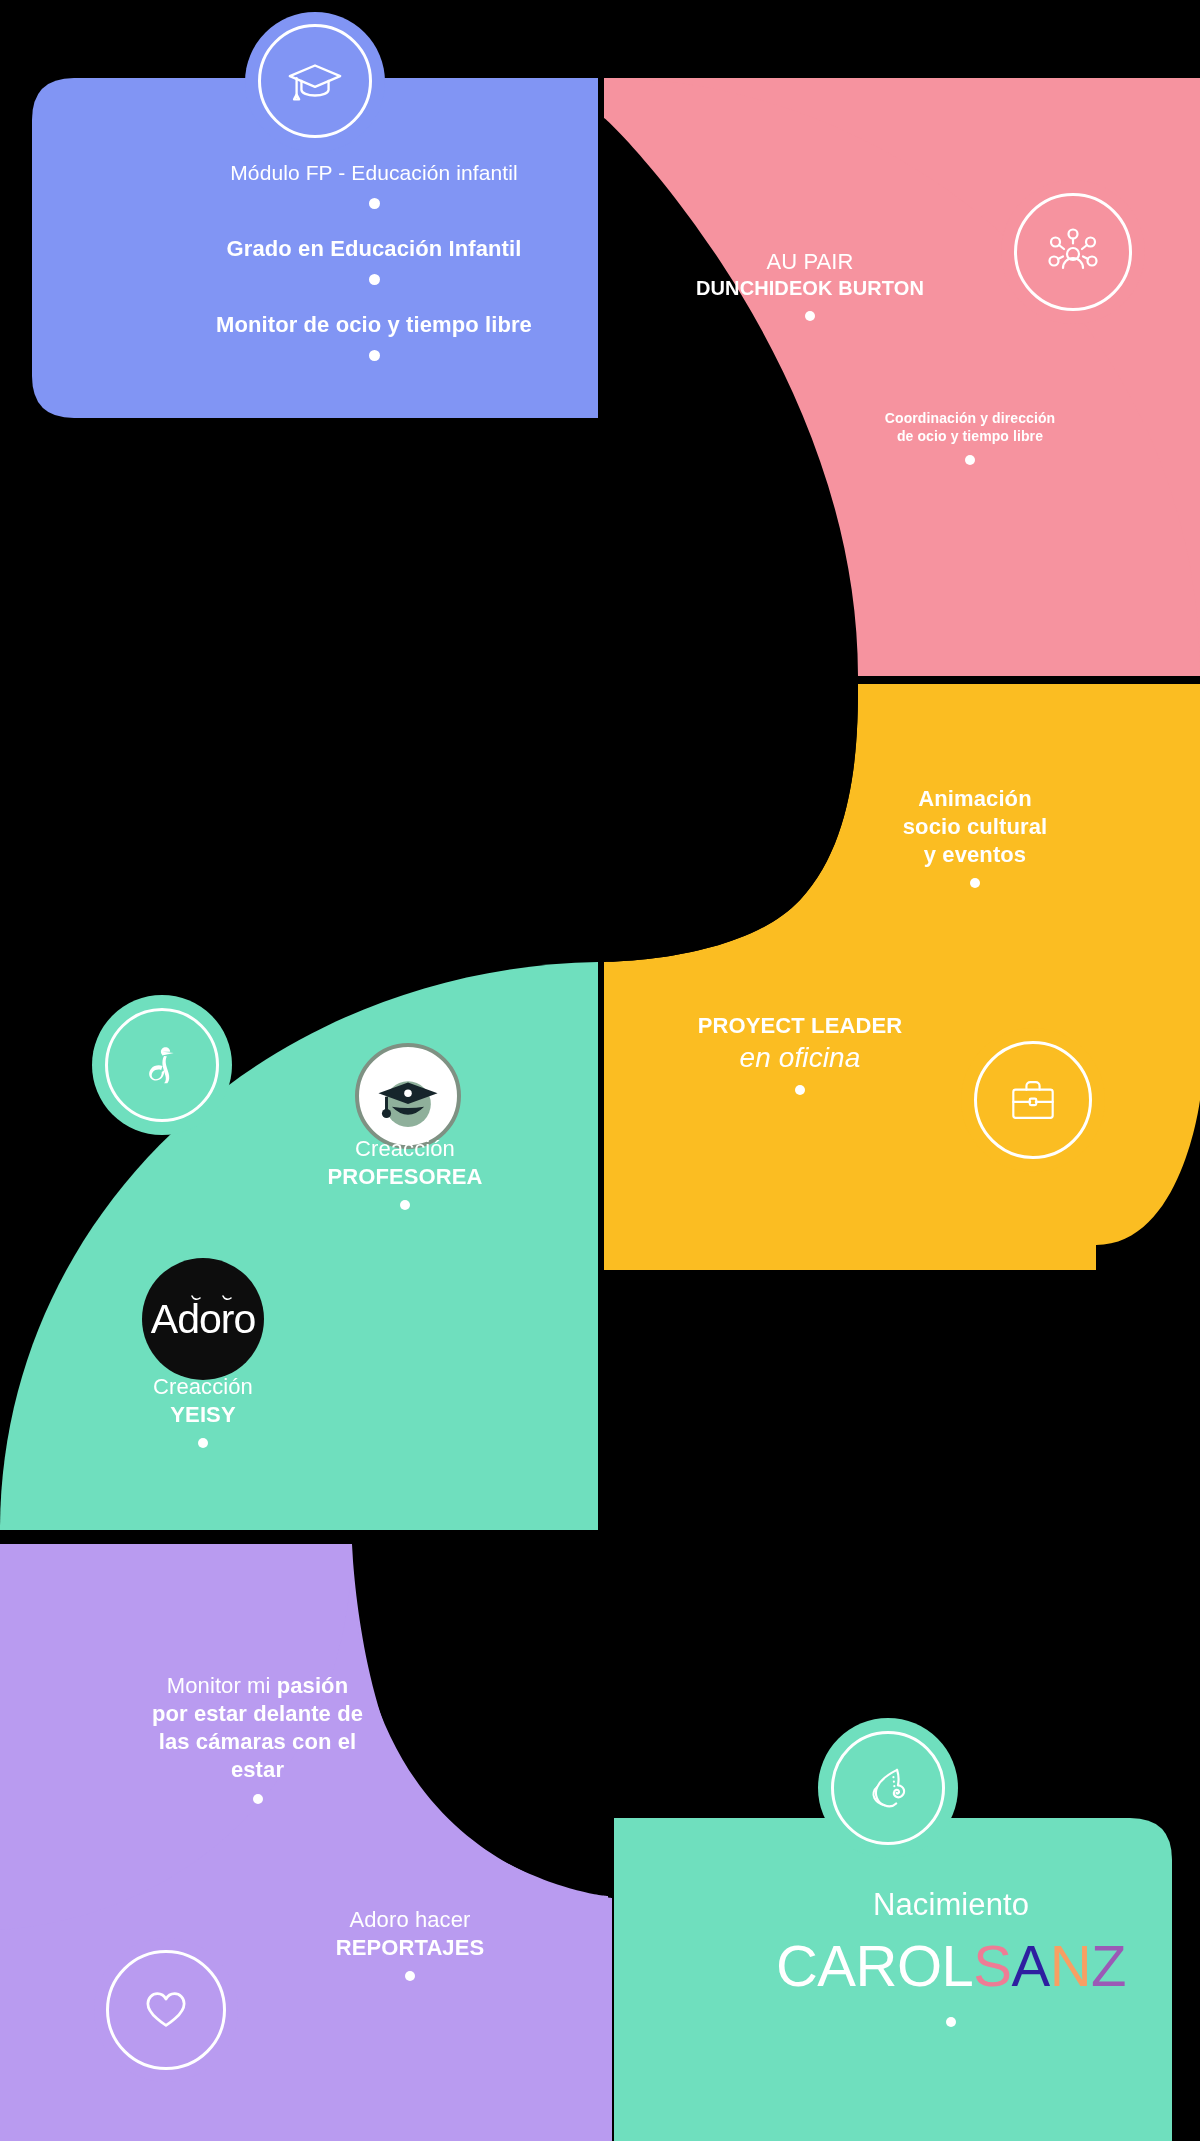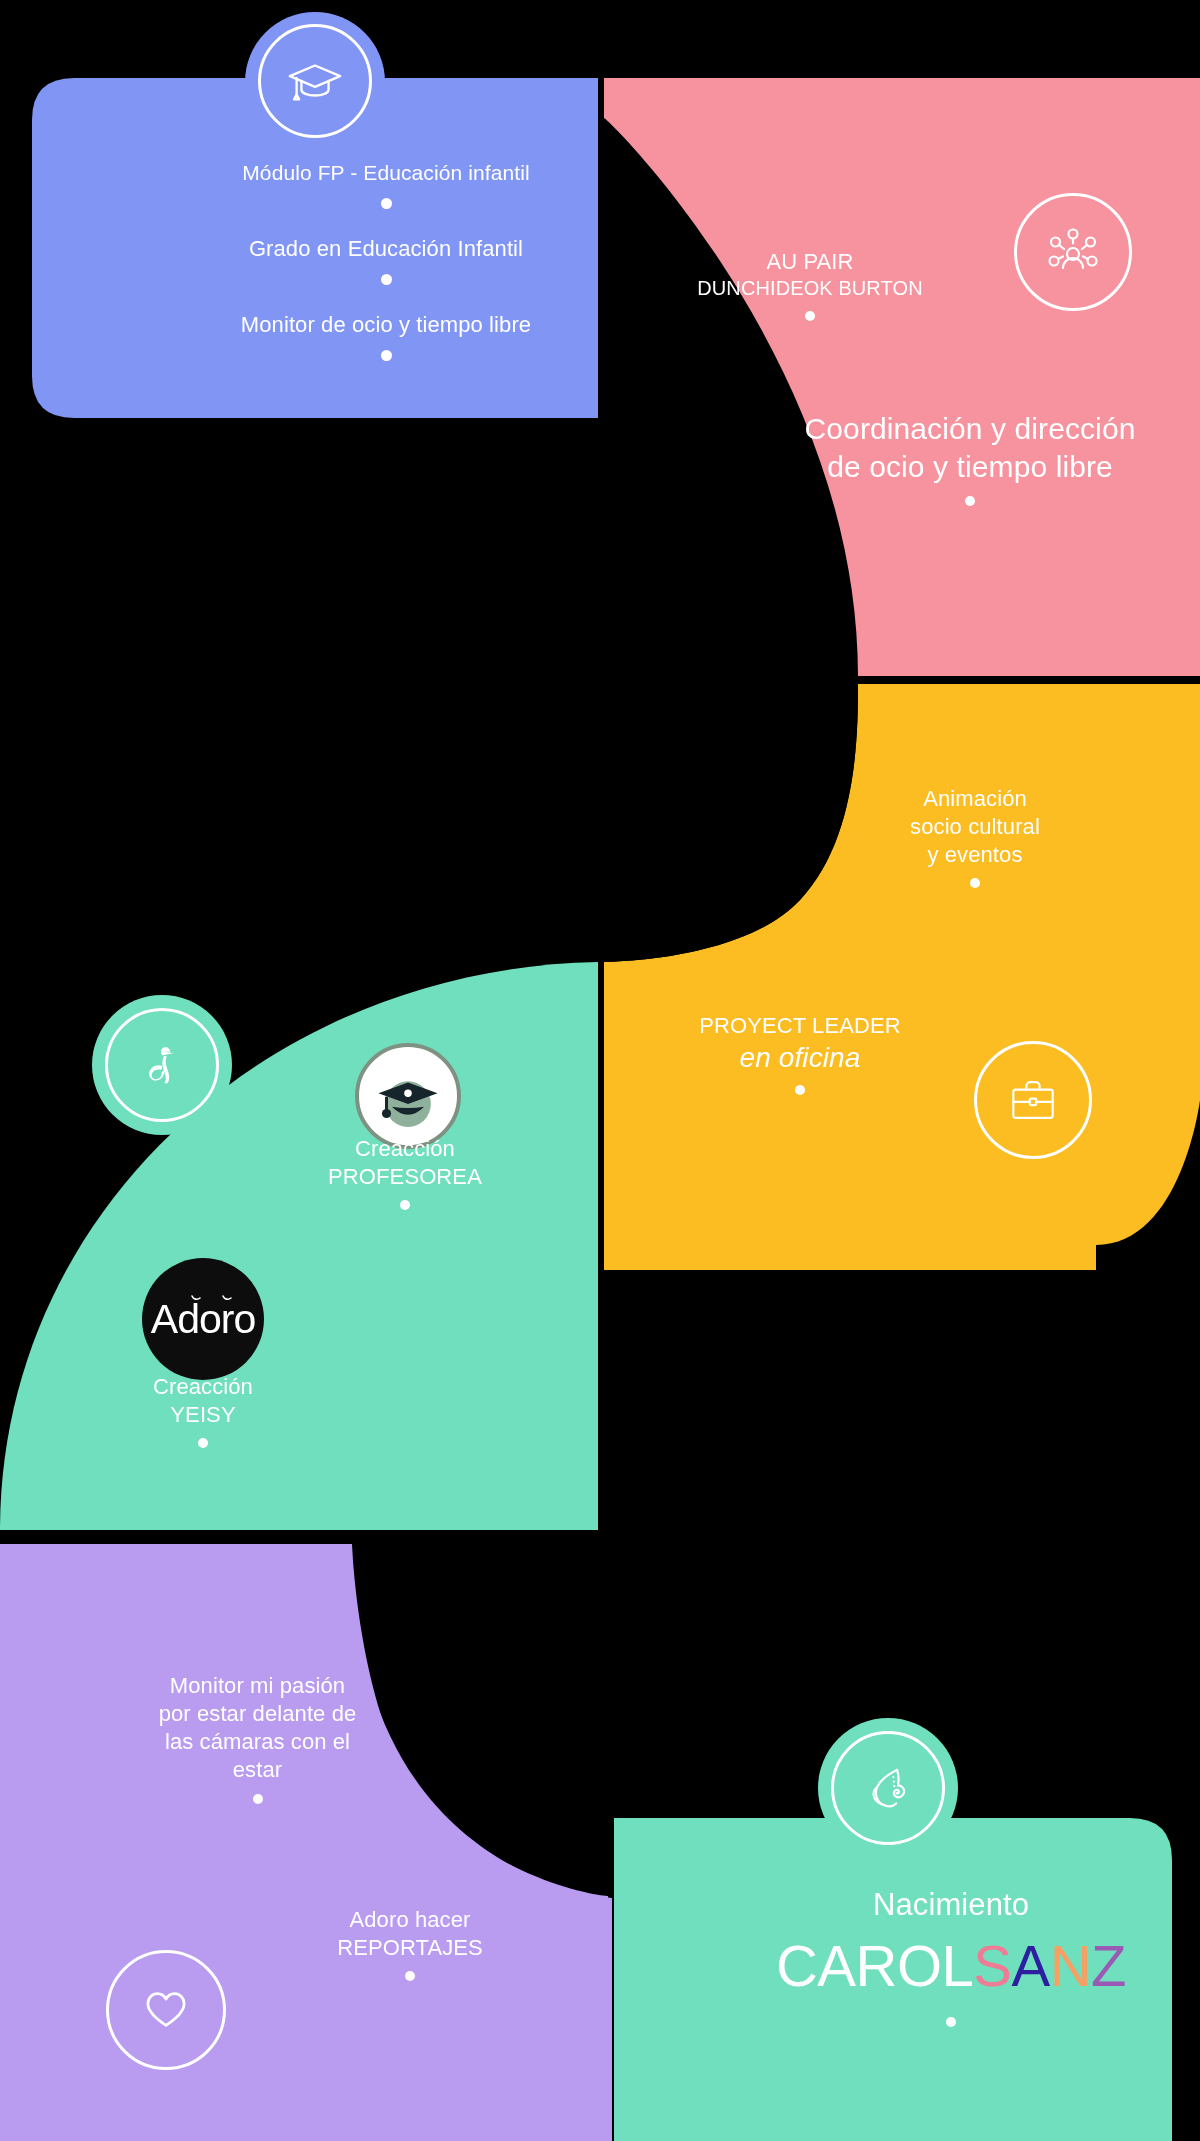--- a/index.html
+++ b/index.html
@@ -21,21 +21,21 @@
   .tx{
     position:absolute;
     color:#ffffff;
     text-align:center;
     line-height:1.28;
     letter-spacing:.1px;
     z-index:20;
     pointer-events:none;
   }
   .tx .thin{font-weight:400;}
-  .tx .bold{font-weight:400;}
+  .tx .bold{font-weight:700;}
   .dot{
     display:block;
     width:11px;height:11px;
     border-radius:50%;
     background:#ffffff;
     margin:11px auto 0 auto;
   }
   .dot.sm{width:10px;height:10px;margin-top:9px;}
 
   .line{display:block;}
@@ -228,38 +228,38 @@
   <div class="logo-circ" style="left:142px;top:1258px;width:122px;height:122px;">
     <div style="position:relative;">
       <span class="yeisi-word">Adoro</span>
       <svg style="position:absolute;left:38px;top:-2px;" width="46" height="14" viewBox="0 0 46 14" fill="none" stroke="#ffffff" stroke-width="1.6" stroke-linecap="round">
         <path d="M3 2 a5 5 0 0 0 8 2"></path>
         <path d="M34 2 a5 5 0 0 0 8 2"></path>
       </svg>
     </div>
   </div>
 
-  <div class="tx" style="left:32px;top:160px;width:684px;font-size:21px;margin-left:12px;">
+  <div class="tx" style="left:32px;top:160px;width:684px;font-size:21px;">
     <span class="line thin">Módulo FP - Educación infantil</span>
     <span class="dot"></span>
     <span class="gap"></span>
     <span class="line bold" style="font-size:22px;">Grado en Educación Infantil</span>
     <span class="dot"></span>
     <span class="gap"></span>
     <span class="line bold" style="font-size:22px;">Monitor de ocio y tiempo libre</span>
     <span class="dot"></span>
   </div>
 
   <div class="tx" style="left:610px;top:248px;width:400px;font-size:22px;">
     <span class="line thin">AU PAIR</span>
     <span class="line bold" style="font-size:20px;">DUNCHIDEOK BURTON</span>
     <span class="dot sm"></span>
   </div>
 
-  <div class="tx" style="left:740px;top:410px;width:460px;font-size:30px;">
+  <div class="tx" style="left:740px;top:410px;width:460px;font-size:14px;">
     <span class="line bold">Coordinación  y dirección</span>
     <span class="line bold">de ocio y tiempo libre</span>
     <span class="dot sm"></span>
   </div>
 
   <div class="tx" style="left:810px;top:785px;width:330px;font-size:22px;">
     <span class="line bold">Animación</span>
     <span class="line bold">socio cultural</span>
     <span class="line bold">y eventos</span>
     <span class="dot sm"></span>

